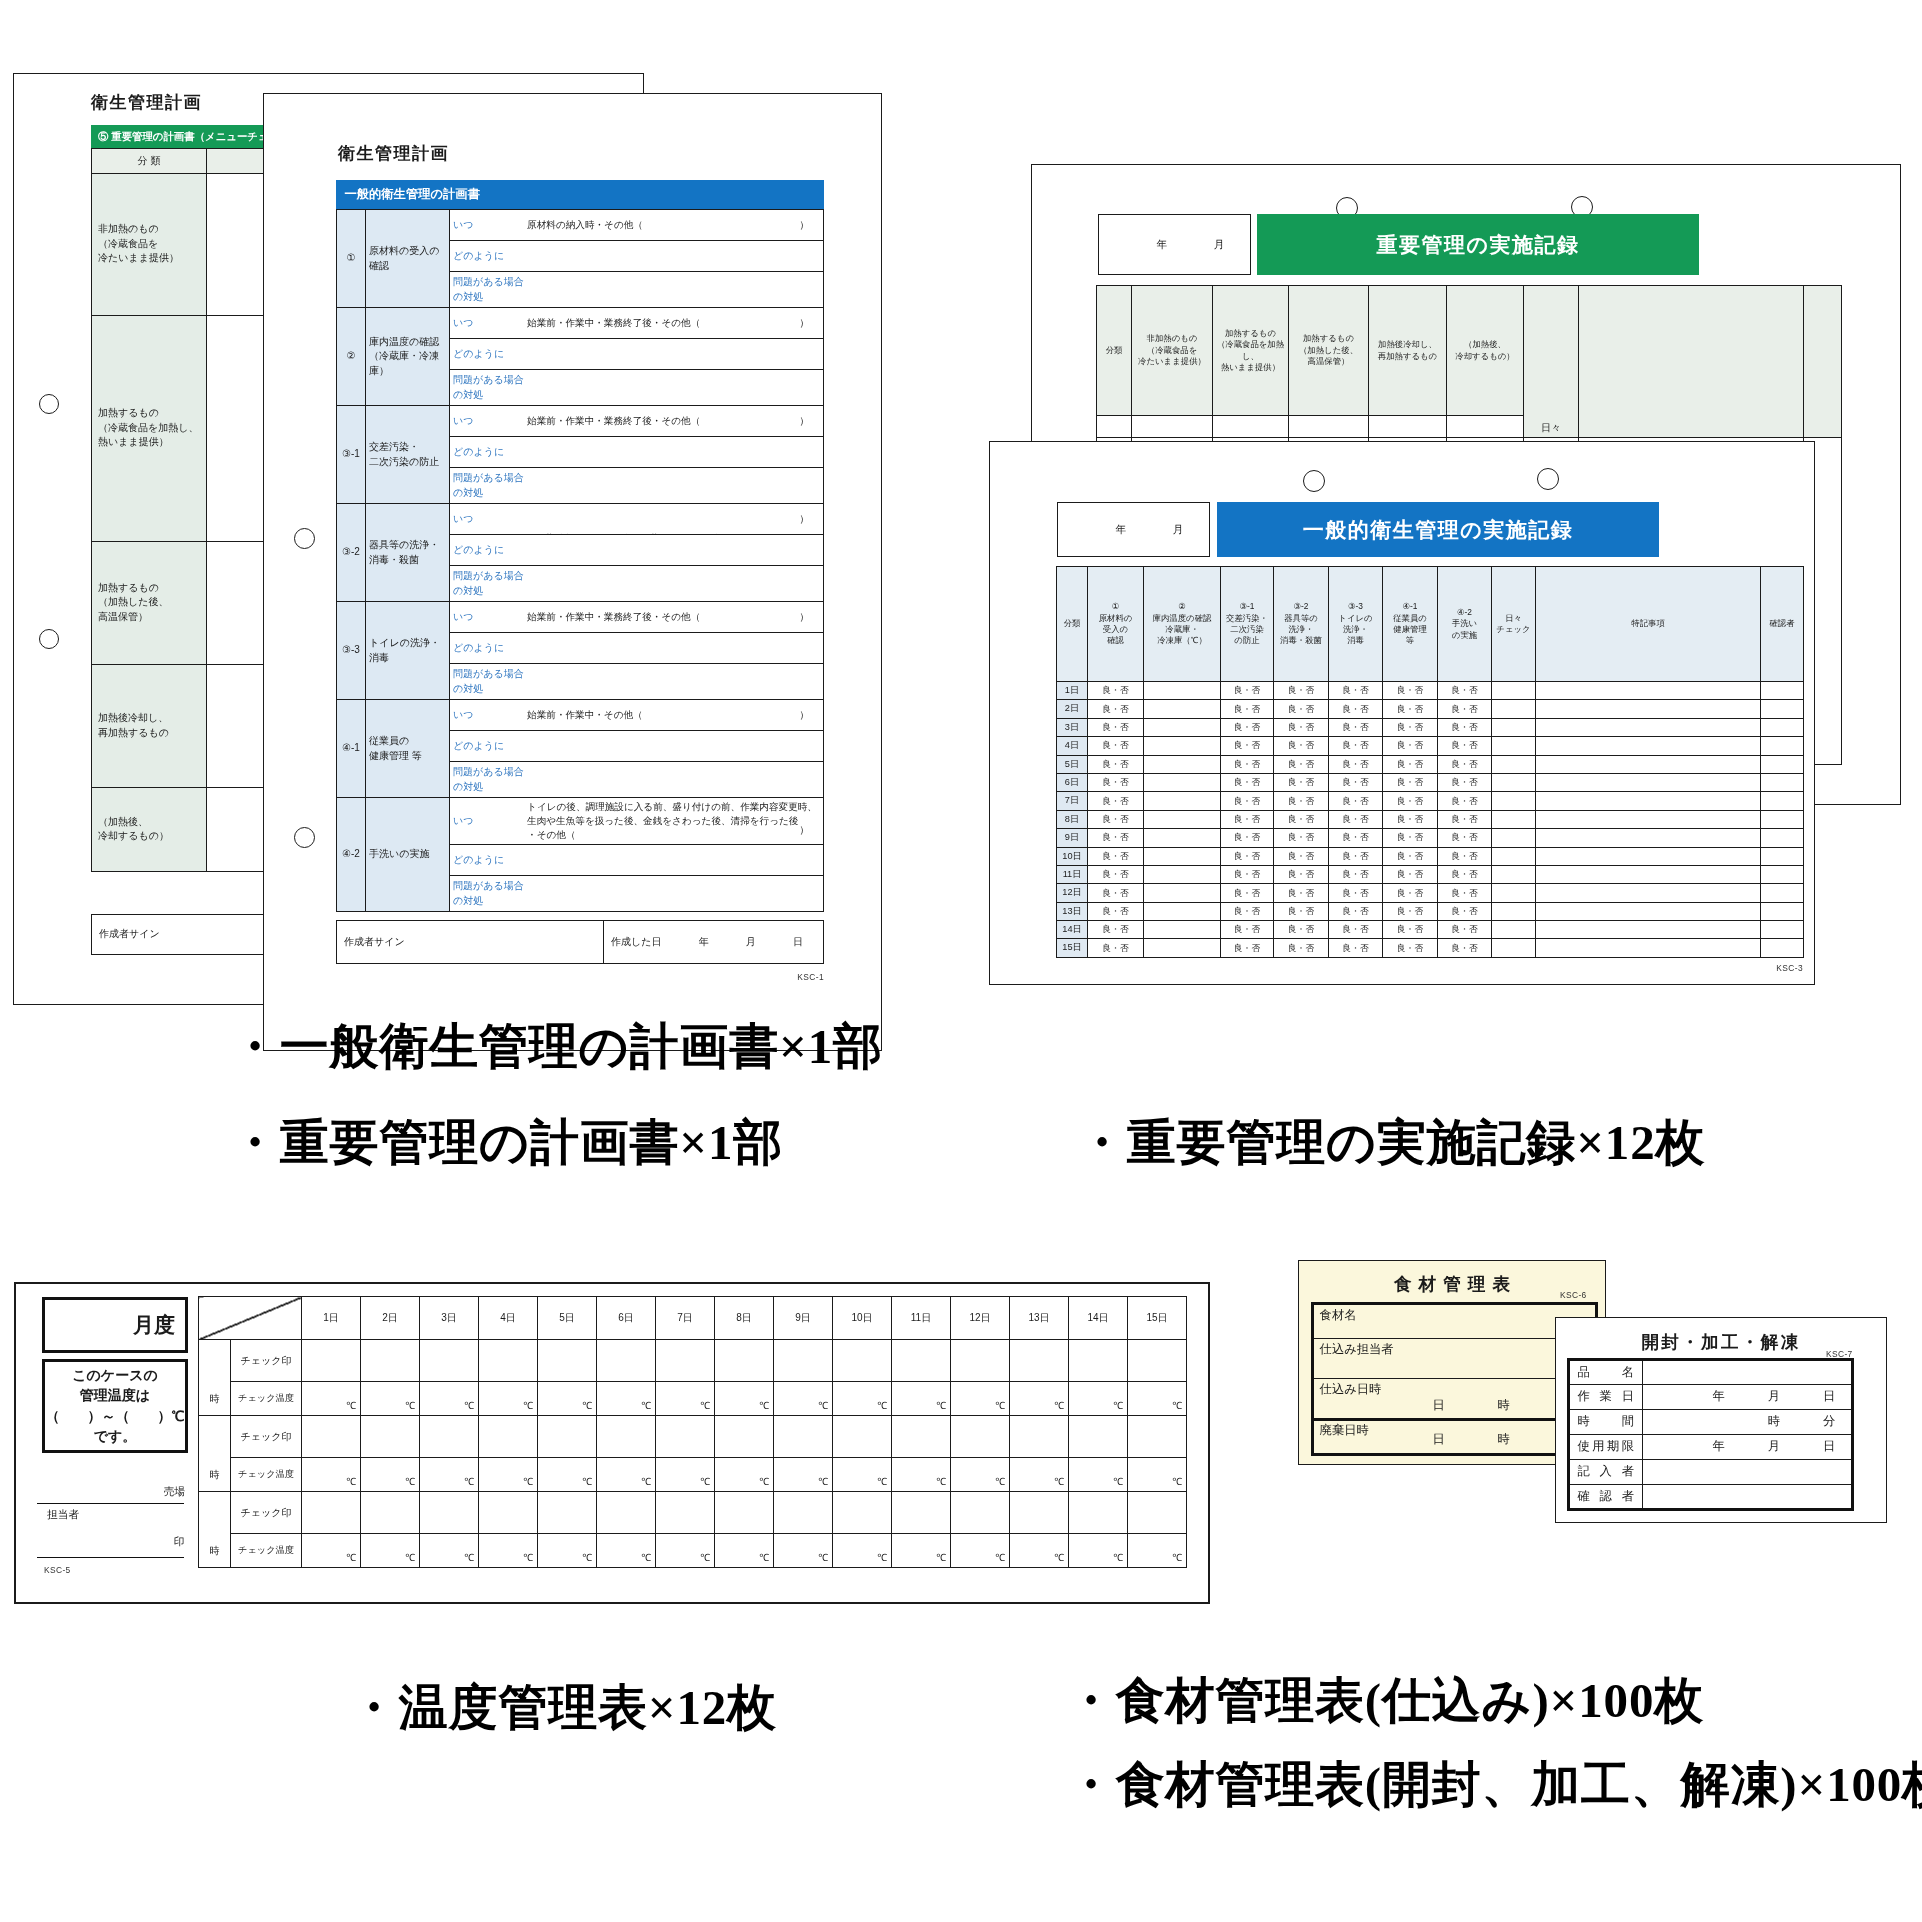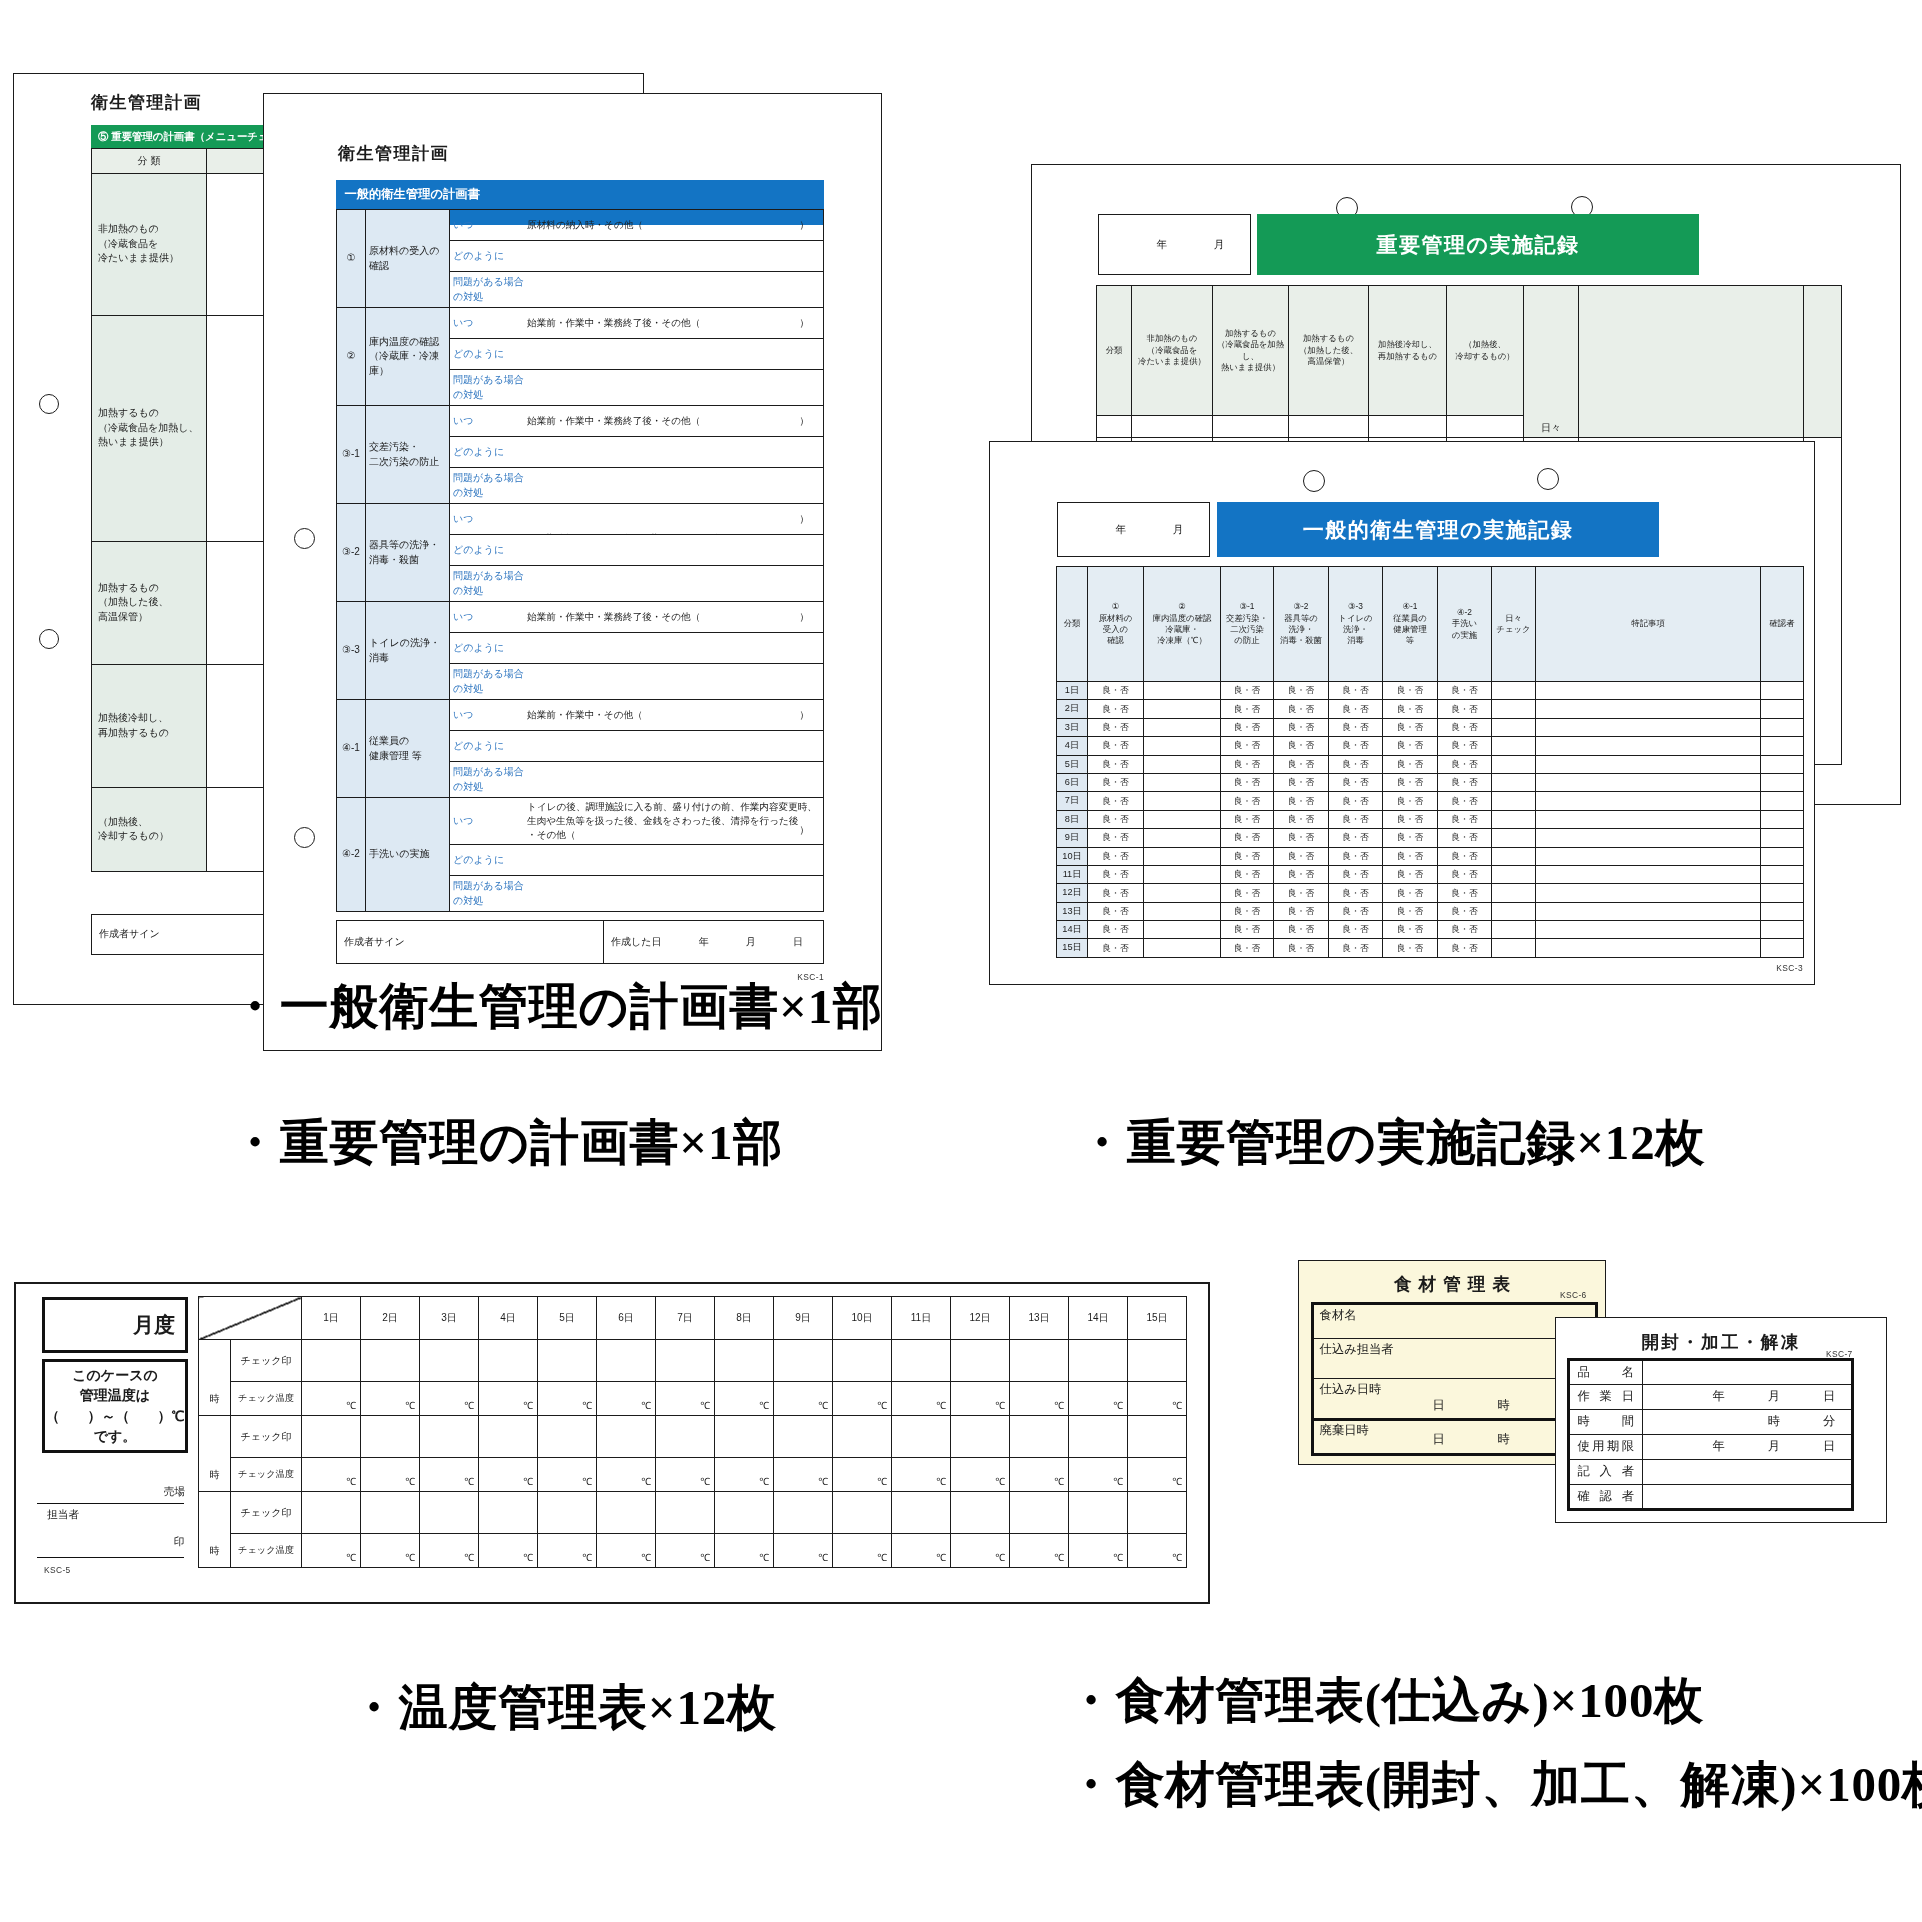--- a/index.html
+++ b/index.html
@@ -117,21 +117,21 @@
           </tr>
         </tbody>
     </table>
     <div class="abs" style="left:77px;top:840px;width:491px;height:41px;border:1.9px solid #1b1b1b;font-size:10px;line-height:37px;padding-left:7px;">作成者サイン</div>
     <div class="hole" style="left:24.5px;top:320px;width:20px;height:20px;"></div>
     <div class="hole" style="left:24.5px;top:555px;width:20px;height:20px;"></div>
   </section>
 
   <section class="sheet" id="sheetPlanFront" style="left:263px;top:93px;width:619px;height:958px;">
     <div class="doc-title" style="left:74px;top:48px;">衛生管理計画</div>
-    <div class="band" style="left:72px;top:86px;width:488px;height:45px;background:#1374C4;font-size:12.3px;line-height:29px;padding-left:8.4px;">一般的衛生管理の計画書</div>
+    <div class="band" style="left:72px;top:86px;width:488px;height:29px;background:#1374C4;font-size:12.3px;line-height:29px;padding-left:8.4px;">一般的衛生管理の計画書</div>
     <table id="tblPlanFront" class="abs" style="left:72px;top:115px;width:488px;">
       <colgroup>
           <col style="width:29px">
           <col style="width:84px">
           <col style="width:374px">
         </colgroup>
       <tbody id="planFrontBody">
           <tr style="height: 31px;">
             <td class="noCell mainTop" rowspan="3">①</td>
             <td class="nameCell pre mainTop" rowspan="3">原材料の受入の
@@ -595,21 +595,21 @@
             <td class="okCell">良・否</td>
             <td class="okCell"></td>
             <td class="dashedTop"></td>
             <td class="noTop"></td>
           </tr>
         </tbody>
     </table>
     <div class="codeTag" style="left:713px;top:521px;width:100px;text-align:right;">KSC-3</div>
   </section>
 
-  <div class="caption" style="left:230px;top:974px;">・一般衛生管理の計画書×1部</div>
+  <div class="caption" style="left:230px;top:1014px;">・一般衛生管理の計画書×1部</div>
   <div class="caption" style="left:230px;top:1110px;">・重要管理の計画書×1部</div>
   <div class="caption" style="left:1077px;top:1110px;">・重要管理の実施記録×12枚</div>
 
   <section class="sheet" id="sheetTemp" style="left:14px;top:1282px;width:1196px;height:322px;border-width:2.3px;">
     <div class="thickBox" style="left:26px;top:13px;width:146px;height:56px;">
       <div style="position:absolute;right:10px;top:50%;transform:translateY(-50%);font-size:21px;font-weight:bold;">月度</div>
     </div>
     <div class="thickBox" style="left:26px;top:75px;width:146px;height:94px;">
       <div class="pre" style="position:absolute;left:0;right:0;top:50%;transform:translateY(-50%);text-align:center;font-size:14px;font-weight:bold;line-height:1.45;">このケースの
 管理温度は

